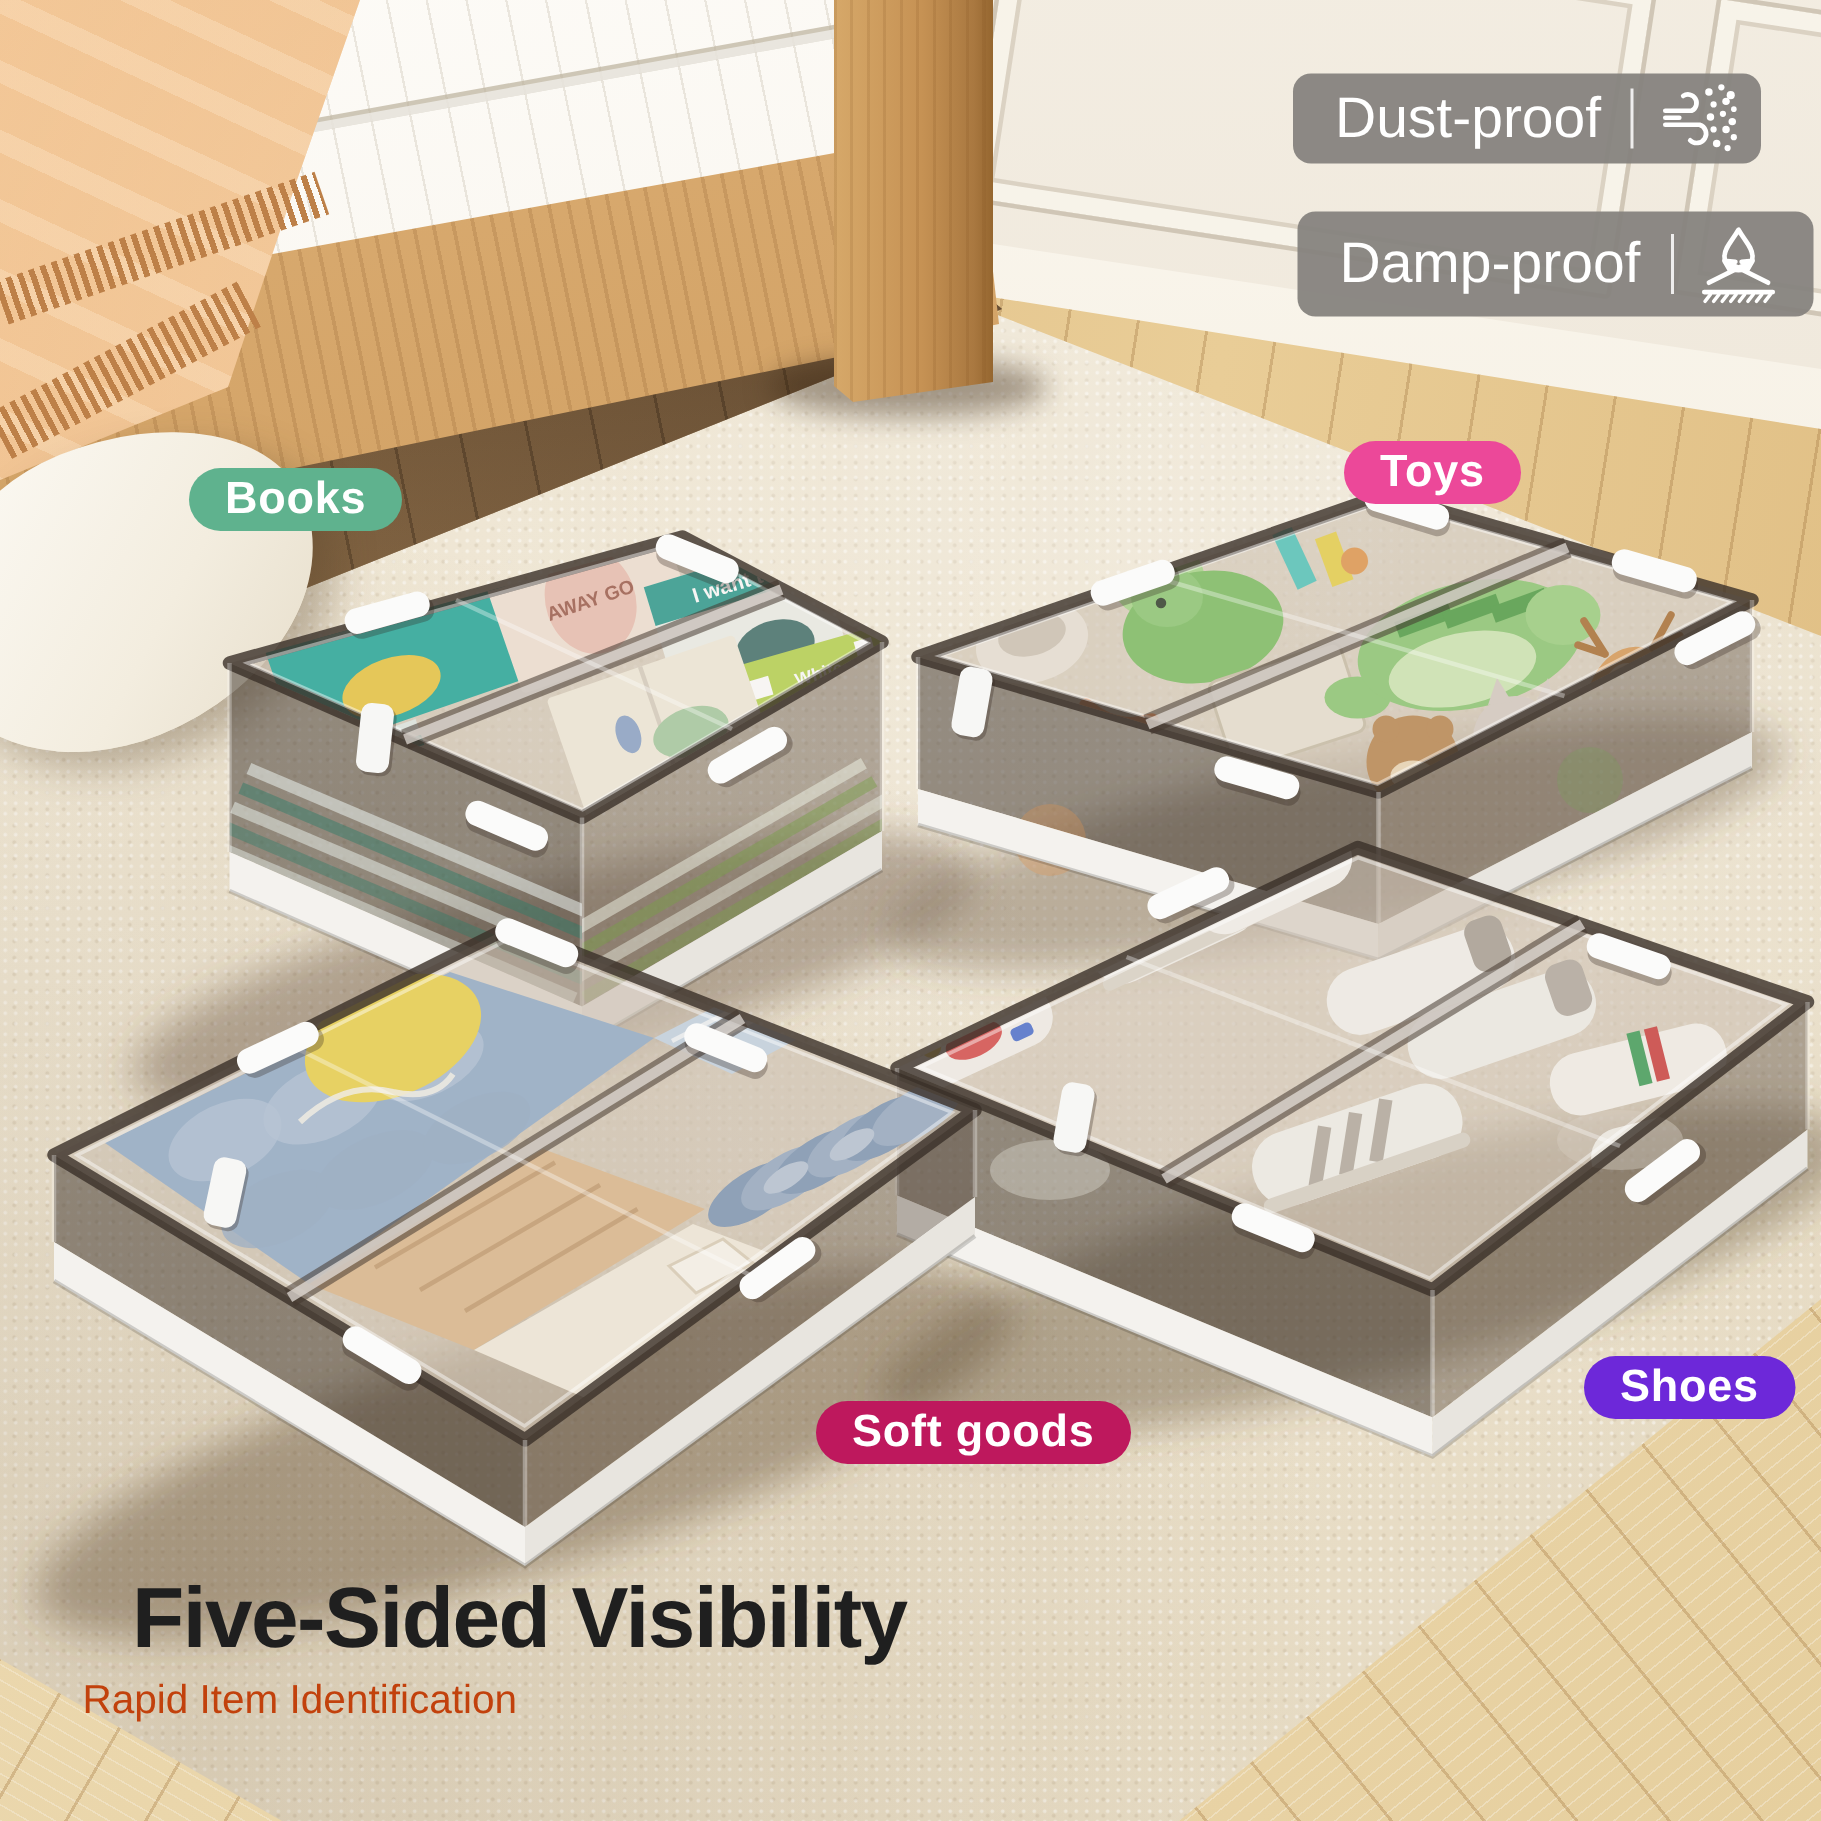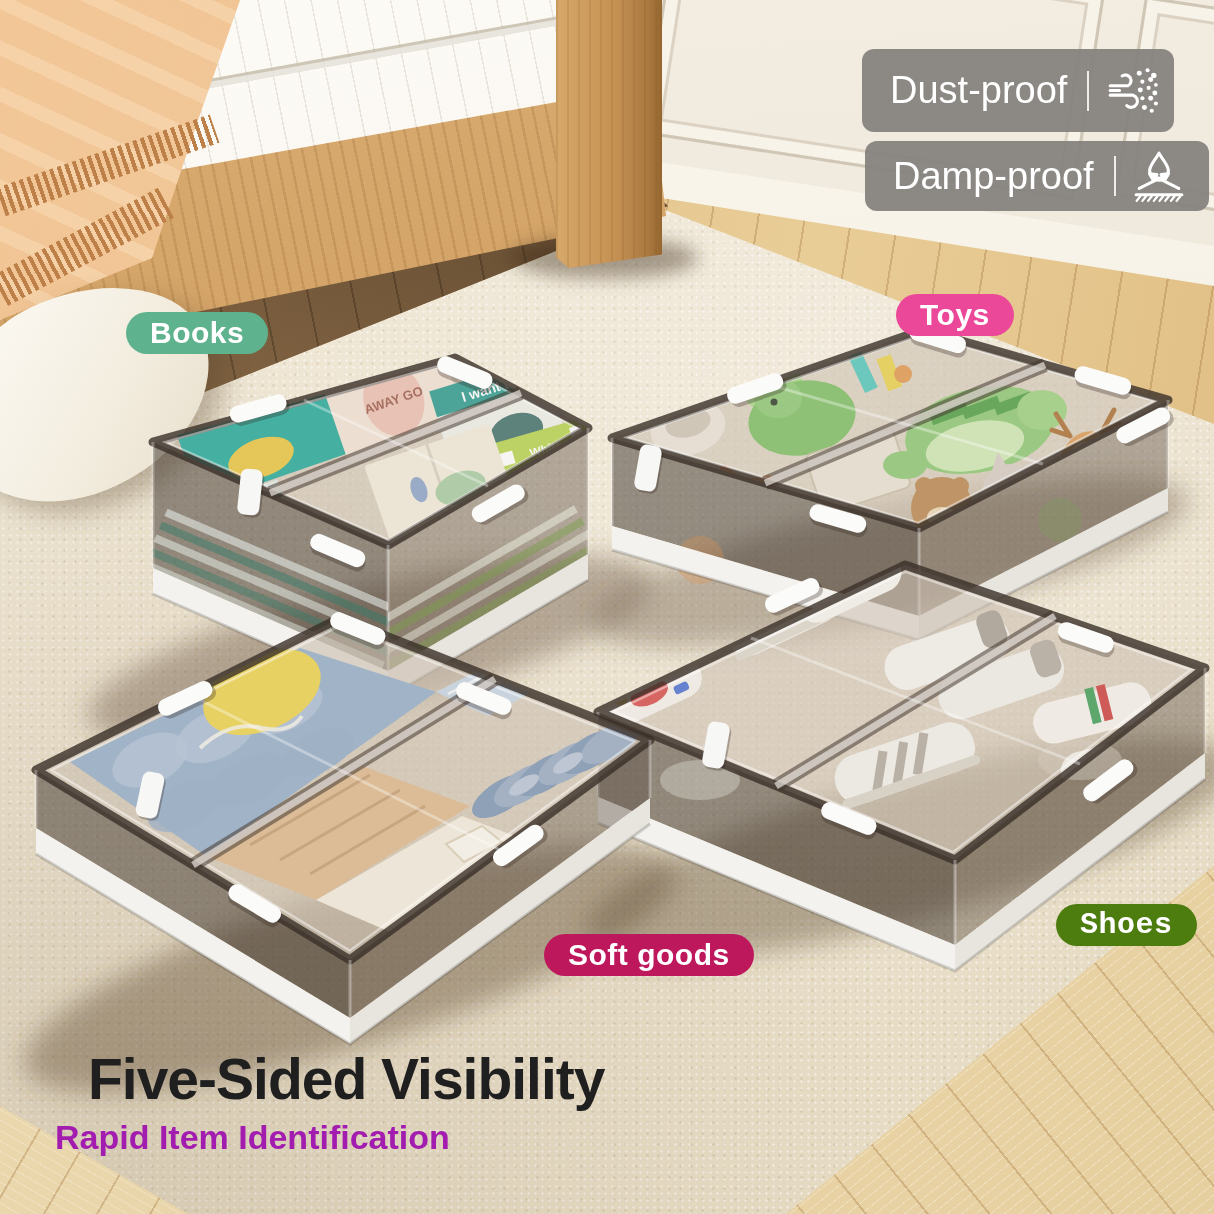--- a/index.html
+++ b/index.html
@@ -120,33 +120,33 @@
   
   svg.scene{position:absolute;inset:0;pointer-events:none;}
 
   
   .pill{
     position:absolute;height:42px;line-height:42px;border-radius:26px;
     color:#ffffff;font-weight:bold;font-size:30px;padding:0 24px;letter-spacing:0.5px;
     white-space:nowrap;
   }
   .badge{
-    position:absolute;height:83px;border-radius:12px;display:flex;align-items:center;
+    position:absolute;height:60px;border-radius:12px;display:flex;align-items:center;
     color:#ffffff;font-size:38px;padding:0 16px 0 28px;box-sizing:border-box;
   }
   .badge .b-label{flex:0 0 auto;}
   .badge .b-div{width:2px;height:40px;background:rgba(255,255,255,0.85);margin:0 16px 0 20px;flex:0 0 auto;}
   .badge svg{flex:0 0 auto;}
   .caption-title{
     position:absolute;left:52px;top:1046px;font-size:57px;font-weight:700;
     color:#1f1f1f;letter-spacing:-1px;white-space:nowrap;margin-left:36px;
   }
   .caption-sub{
-    position:absolute;left:55px;top:1118px;font-size:34px;font-weight:700;
-    color:#a21caf;white-space:nowrap;
+    position:absolute;left:55px;top:1118px;font-size:27px;font-weight:400;
+    color:#c2410c;white-space:nowrap;
   }
 </style>
 </head>
 <body>
 
 <div class="layer rug"></div>
 <div class="layer rug-shade"></div>
 
 <div class="layer wall">
   <div class="wall-panel" style="left:656px;top:-44px;width:430px;height:206px;transform:rotate(8.7deg);"></div>
@@ -544,21 +544,21 @@
     <g transform="rotate(-36,518,845)">
         <rect x="491" y="841" width="58" height="17" rx="8" fill="rgba(50,38,30,0.30)"></rect>
         <rect x="489" y="837" width="58" height="17" rx="8" fill="#fbfbfa"></rect>
       </g>
   </g>
 </svg>
 
 <div class="pill" style="left: 126px; top: 312px; background: rgb(95, 178, 142);" title="Books">Books</div>
 <div class="pill" style="left: 896px; top: 294px; background: #ec4899;">Toys</div>
 <div class="pill" style="left: 544px; top: 934px; background: #be185d;">Soft goods</div>
-<div class="pill" style="left: 1056px; top: 904px; background: #4d7c0f; font-family: Liberation Mono, monospace;">Shoes</div>
+<div class="pill" style="left: 1056px; top: 904px; background: #6d28d9;">Shoes</div>
 
 <div class="badge" style="left: 862px; top: 49px; width: 312px; background: rgba(134, 131, 126, 0.95);">
   <span class="b-label">Dust-proof</span>
   <span class="b-div"></span>
   <svg width="54" height="54" viewBox="0 0 52 52">
     <g stroke="#ffffff" stroke-width="3" fill="none" stroke-linecap="round">
       <path d="M5 21 h17 a5.5 5.5 0 1 0 -5.5 -9.5"></path>
       <path d="M5 30 h22 a6 6 0 1 1 -6 10"></path>
       <path d="M5 25.5 h9"></path>
     </g>

